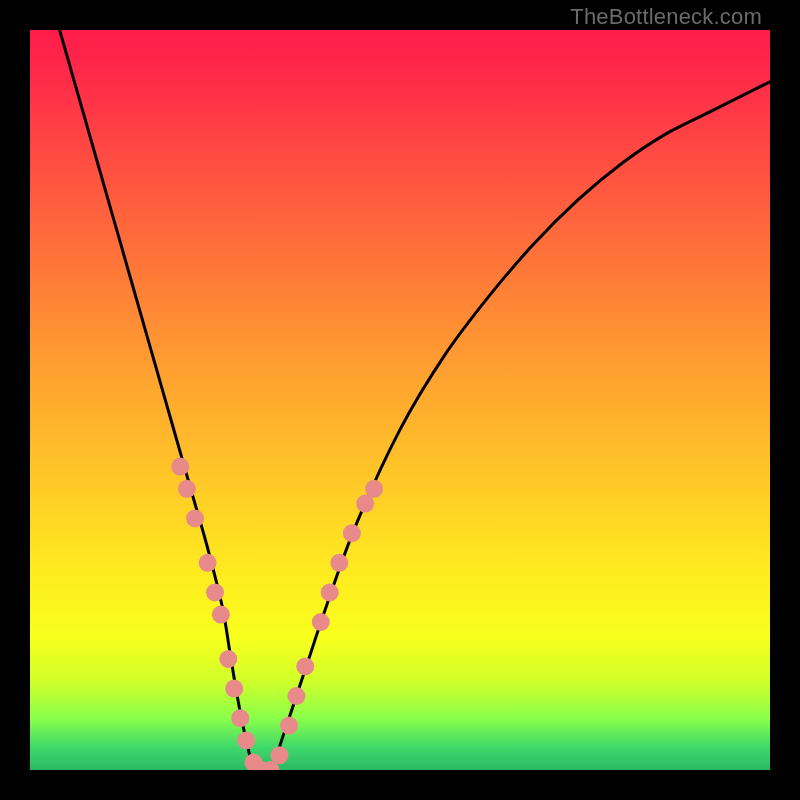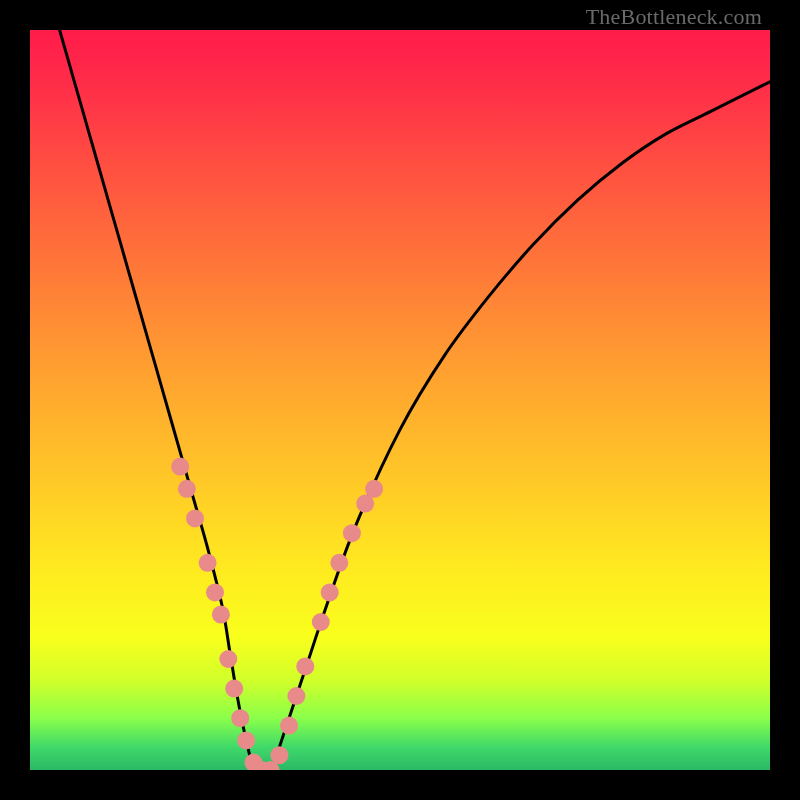--- a/index.html
+++ b/index.html
@@ -8,21 +8,20 @@
     width: 800px;
     height: 800px;
     background: #000;
     font-family: Arial, Helvetica, sans-serif;
   }
   .frame {
     position: relative;
     width: 772px;
     height: 800px;
     background: #000;
-    font-family: Liberation Serif, serif;
   }
   .watermark {
     position: absolute;
     top: 4px;
     right: 10px;
     color: #6a6a6a;
     font-size: 22px;
     font-weight: 500;
     letter-spacing: 0.2px;
     z-index: 20;

